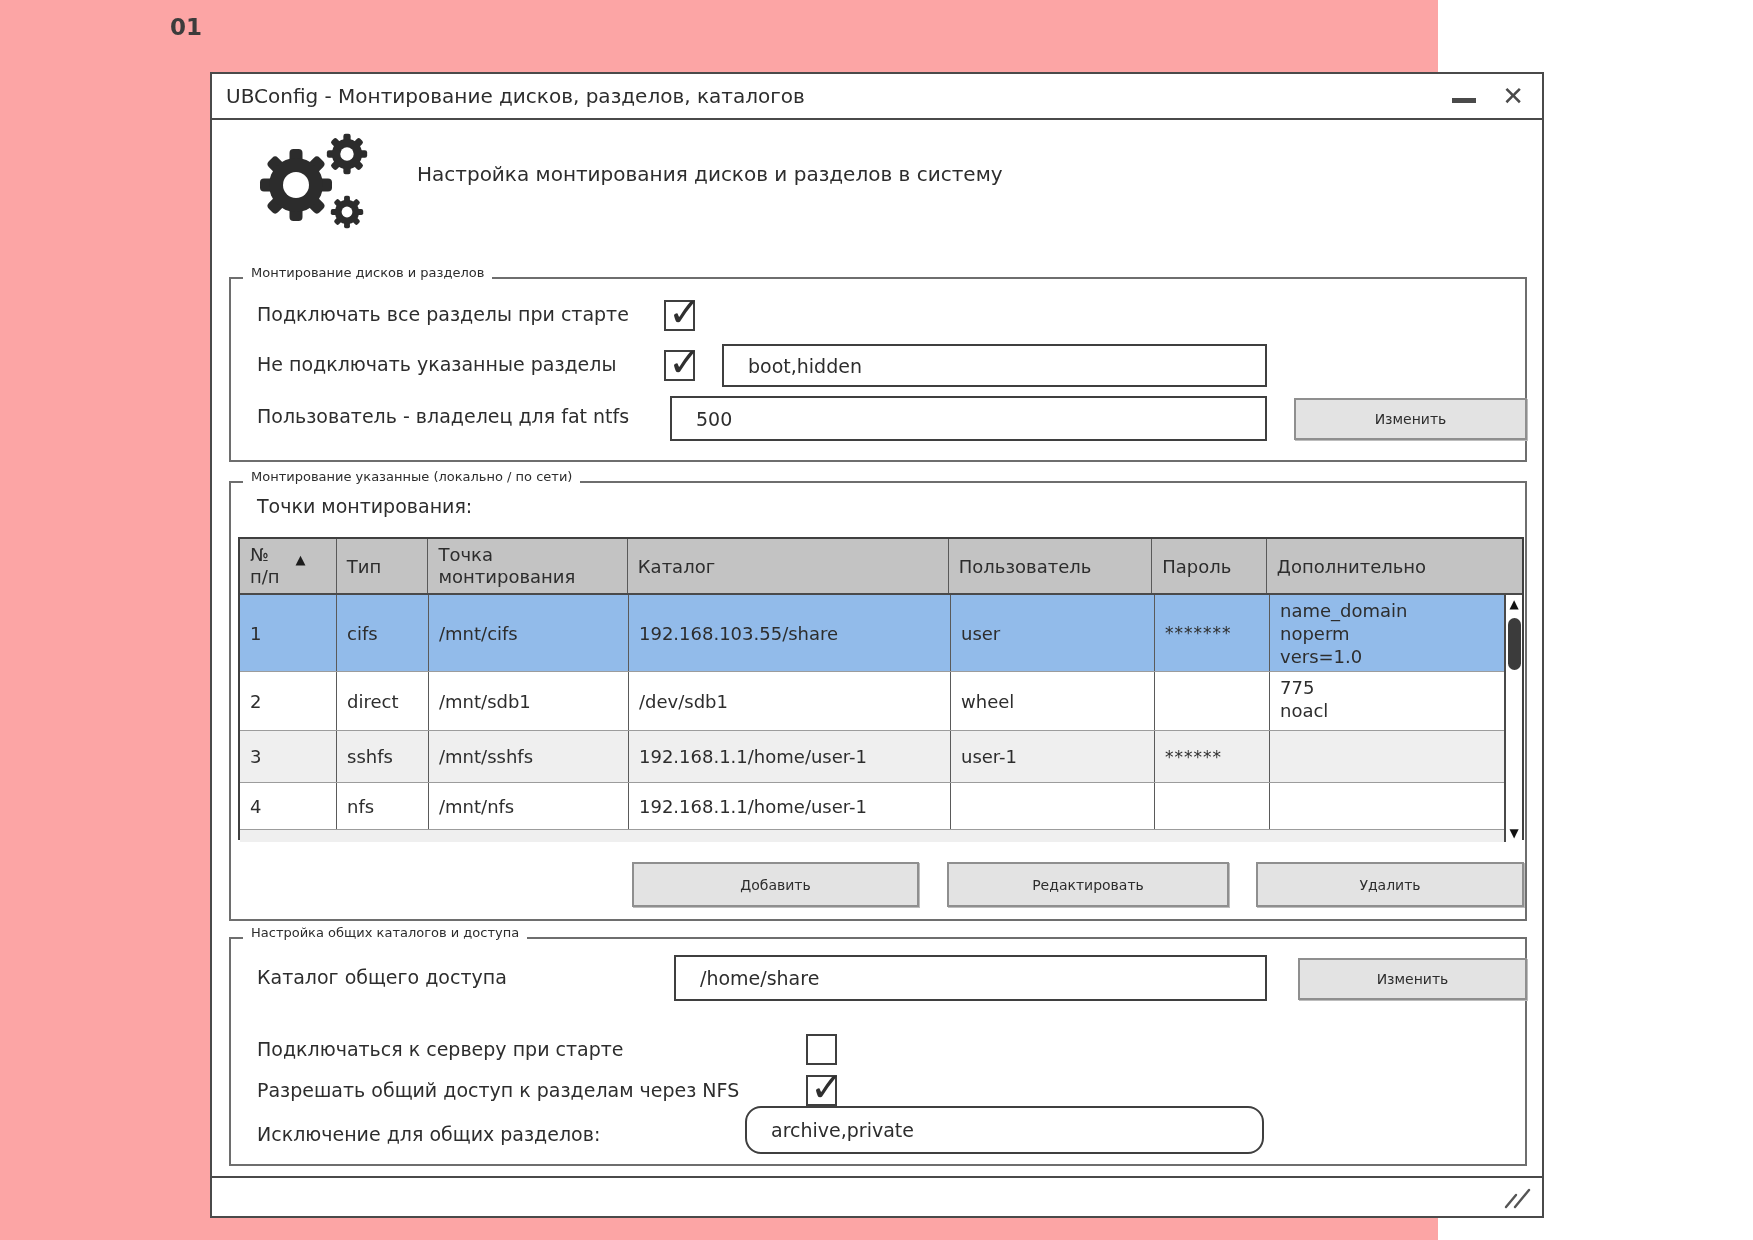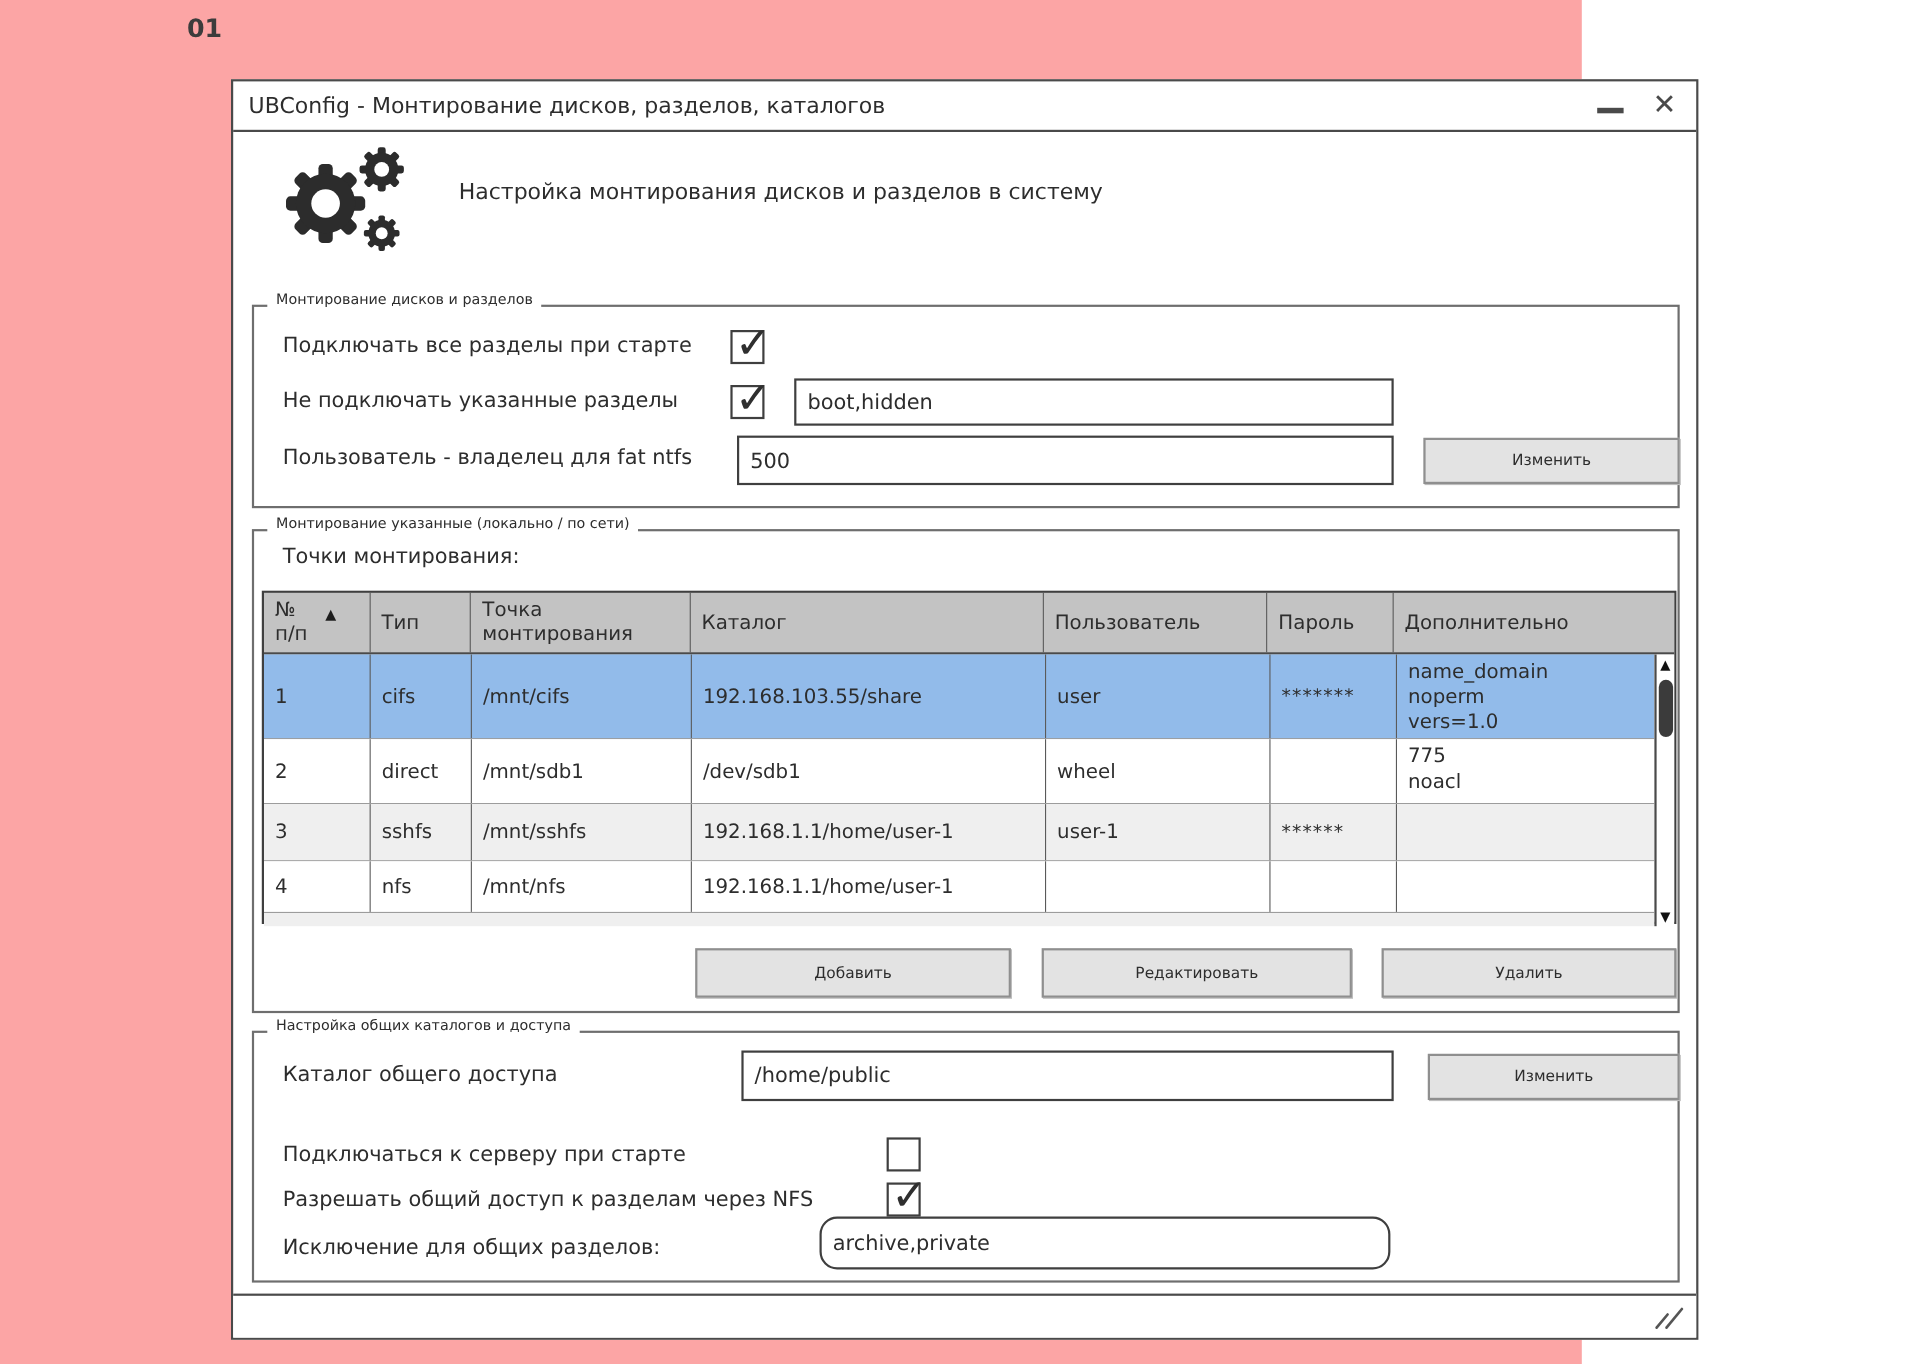--- a/index.html
+++ b/index.html
@@ -26,21 +26,21 @@
   #group-disks { top:203px; height:185px; }
   #group-mounts { top:407px; height:440px; }
   #group-share { top:863px; height:229px; }
 
   .lbl { position:absolute; font-size:19px; line-height:31px; white-space:nowrap; }
 
   .checkbox { position:absolute; width:31px; height:31px; border:2px solid #3f3f3f; background:#fff; cursor:pointer; }
   .checkbox.checked::after { content:"✓"; position:absolute; left:2px; top:-13px; font-size:40px; font-weight:bold; color:#2f2f2f; }
 
   .tfield { position:absolute; border:2px solid #3f3f3f; background:#fff; font-size:19px;
-            display:flex; align-items:center; padding-left:10px; cursor:text; white-space:nowrap; overflow:hidden; }
+            display:flex; align-items:center; padding-left:24px; cursor:text; white-space:nowrap; overflow:hidden; }
 
   .btn { position:absolute; border:2px solid #8f8f8f; background:#e3e3e3; font-size:14px;
          display:flex; align-items:center; justify-content:center; cursor:pointer; box-shadow:1px 1px 0 #bdbdbd; }
 
   
   #g1-lbl1 { left:26px; top:20px; }
   #g1-cb1  { left:433px; top:21px; }
   #g1-lbl2 { left:26px; top:70px; }
   #g1-cb2  { left:433px; top:71px; }
   #g1-input-exclude { left:491px; top:65px; width:545px; height:43px; }
@@ -235,21 +235,21 @@
 
       <div class="btn" id="btn-add">Добавить</div>
       <div class="btn" id="btn-edit">Редактировать</div>
       <div class="btn" id="btn-del">Удалить</div>
     </div>
 
     <div class="group" id="group-share">
       <span class="group-legend">Настройка общих каталогов и доступа</span>
 
       <div class="lbl" id="g3-lbl1">Каталог общего доступа</div>
-      <div class="tfield" id="g3-input-share">/home/public</div>
+      <div class="tfield" id="g3-input-share">/home/share</div>
       <div class="btn" id="g3-btn-change">Изменить</div>
 
       <div class="lbl" id="g3-lbl2">Подключаться к серверу при старте</div>
       <div class="checkbox" id="g3-cb1"></div>
 
       <div class="lbl" id="g3-lbl3">Разрешать общий доступ к разделам через NFS</div>
       <div class="checkbox checked" id="g3-cb2"></div>
 
       <div class="lbl" id="g3-lbl4">Исключение для общих разделов:</div>
       <div class="tfield" id="g3-input-exclude">archive,private</div>

